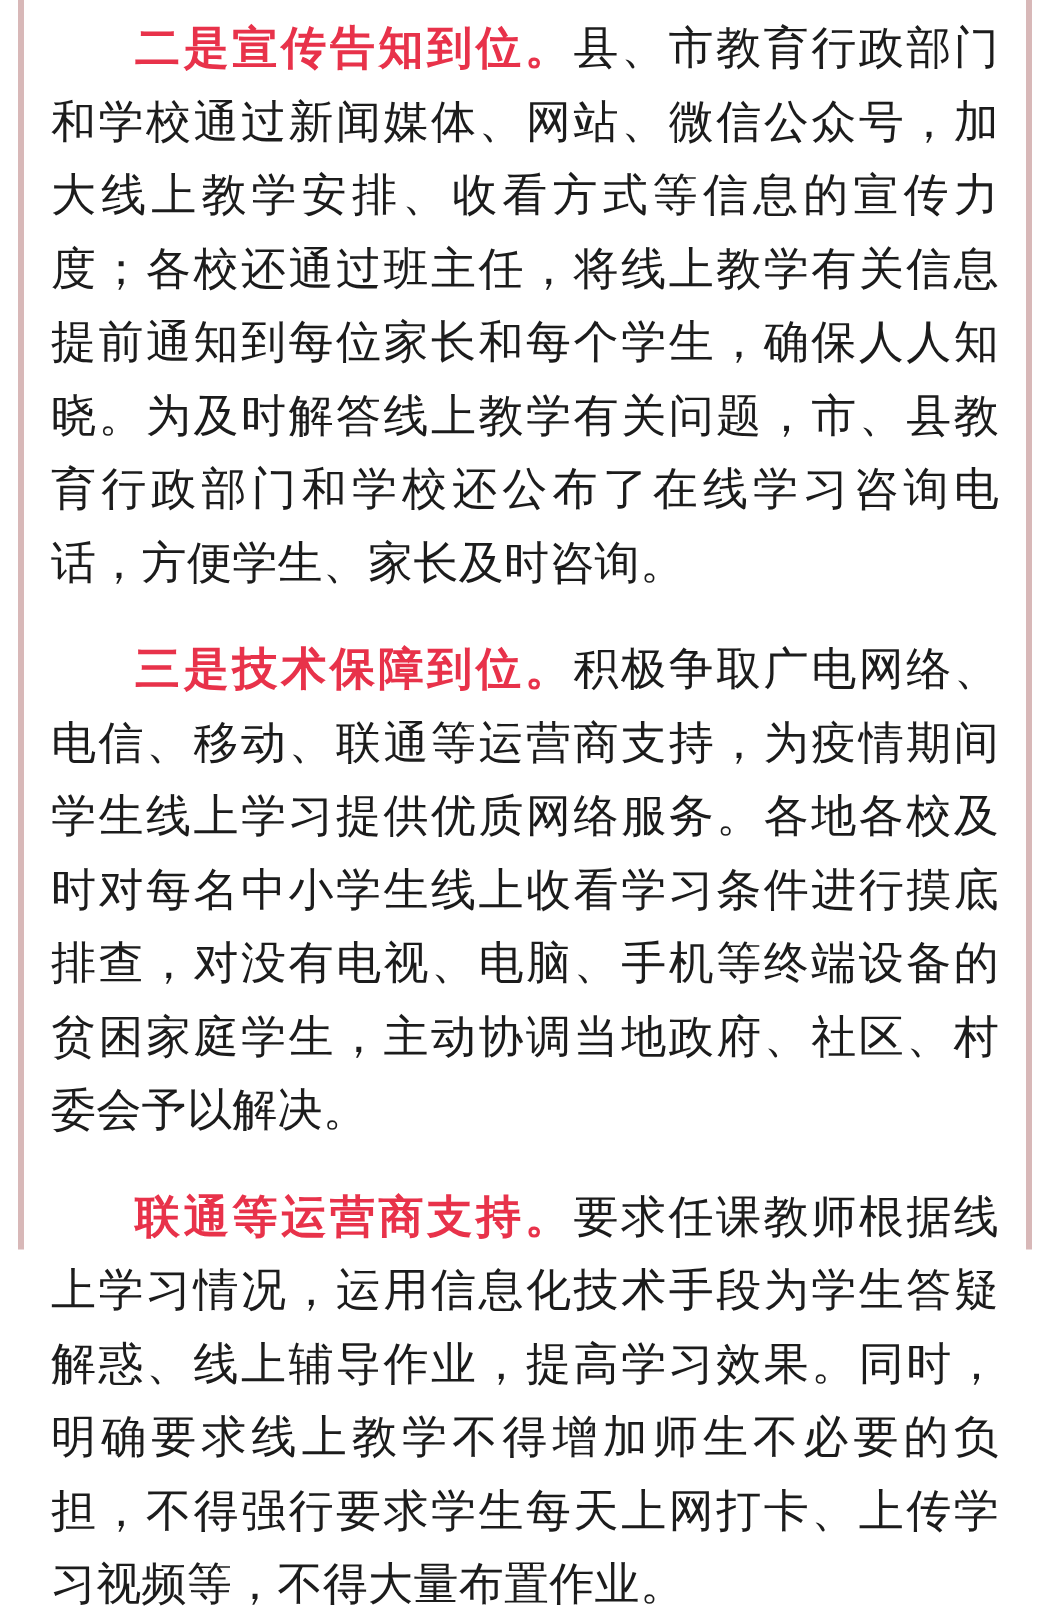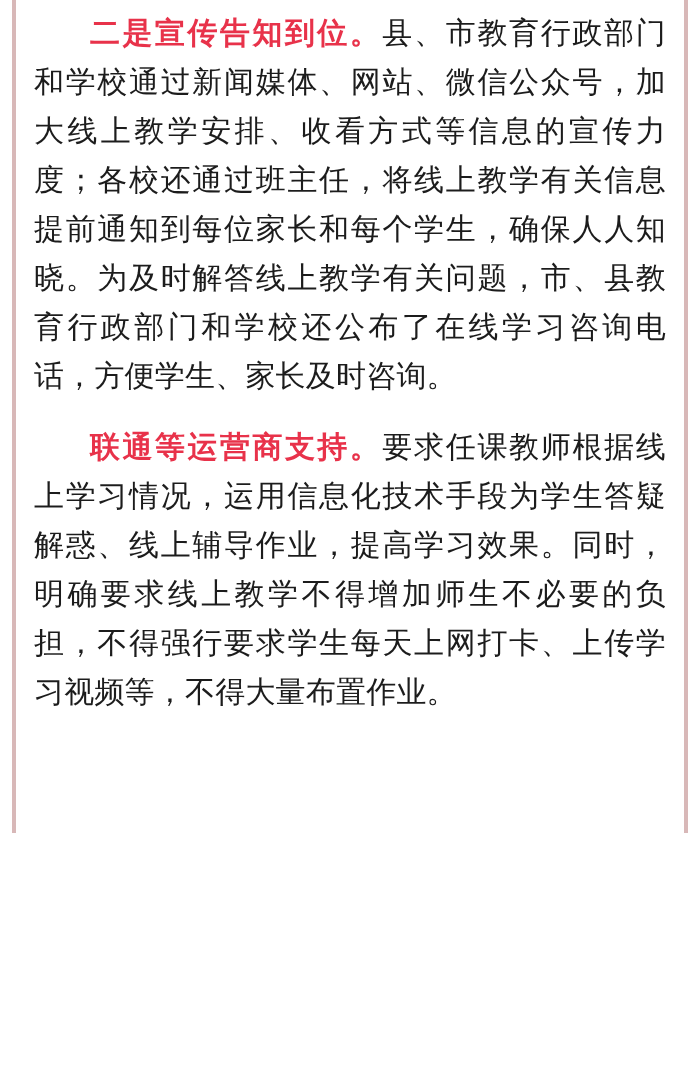--- a/index.html
+++ b/index.html
@@ -71,19 +71,22 @@
 
   <div class="side-rule left" style="background: rgb(216, 184, 184);"></div>
   <div class="side-rule right" style="background: rgb(216, 184, 184);"></div>
 
   <div class="content">
 
     <p class="para">
       <span class="lead" style="color: rgb(232, 50, 74);">二是宣传告知到位</span><span class="lead" style="color: rgb(232, 50, 74);">。</span><span class="body-text" style="color: rgb(28, 28, 28);">县、市教育行政部门和学校通过新闻媒体、网站、微信公众号，加大线上教学安排、收看方式等信息的宣传力度；各校还通过班主任，将线上教学有关信息提前通知到每位家长和每个学生，确保人人知晓。为及时解答线上教学有关问题，市、县教育行政部门和学校还公布了在线学习咨询电话，方便学生、家长及时咨询。</span>
     </p>
 
+    <p class="para">
+      <span class="lead" style="color: rgb(232, 50, 74);">三是技术保障到位</span><span class="lead" style="color: rgb(232, 50, 74);">。</span><span class="body-text" style="color: rgb(28, 28, 28);">积极争取广电网络、电信、移动、联通等运营商支持，为疫情期间学生线上学习提供优质网络服务。各地各校及时对每名中小学生线上收看学习条件进行摸底排查，对没有电视、电脑、手机等终端设备的贫困家庭学生，主动协调当地政府、社区、村委会予以解决。</span>
+    </p>
 
     <p class="para">
       <span class="lead" style="color: rgb(232, 50, 74);">联通等运营商支持</span><span class="lead" style="color: rgb(232, 50, 74);">。</span><span class="body-text" style="color: rgb(28, 28, 28);">要求任课教师根据线上学习情况，运用信息化技术手段为学生答疑解惑、线上辅导作业，提高学习效果。同时，明确要求线上教学不得增加师生不必要的负担，不得强行要求学生每天上网打卡、上传学习视频等，不得大量布置作业。</span>
     </p>
 
   </div>
 </div>
 
 </body></html>

